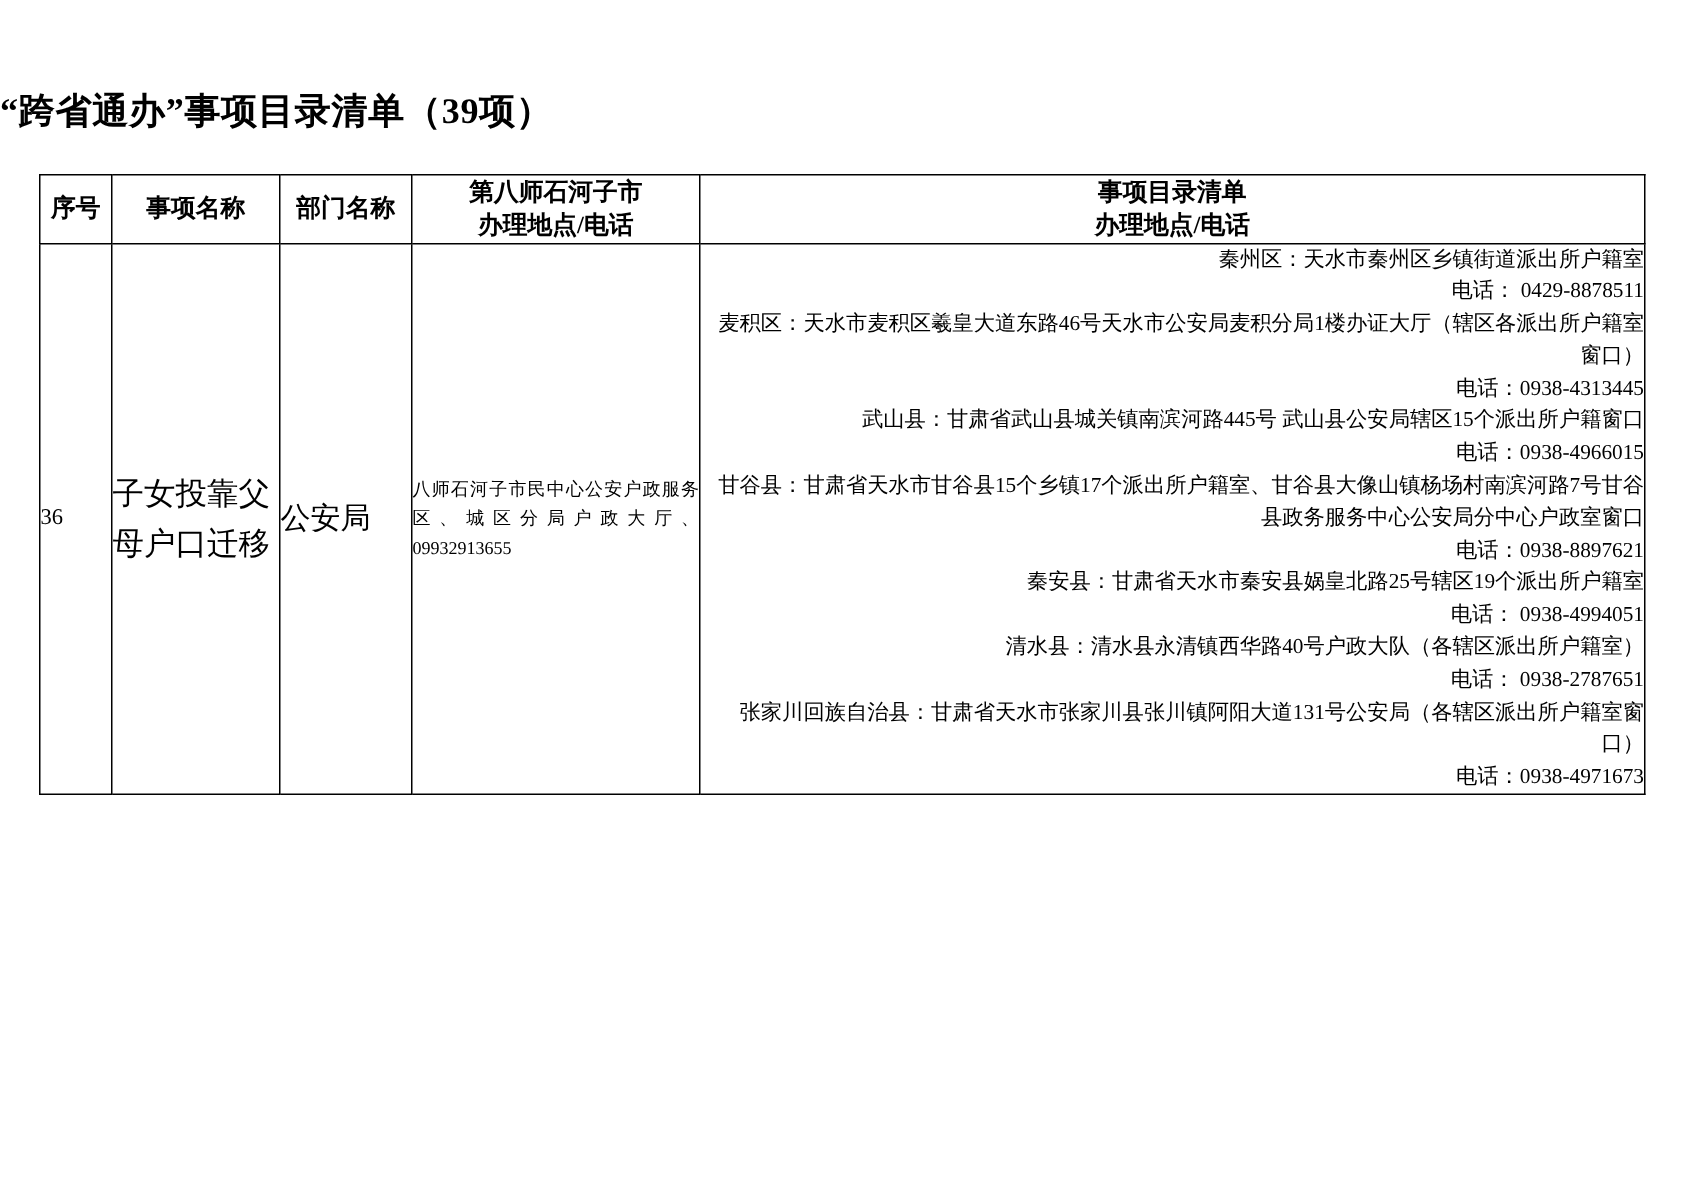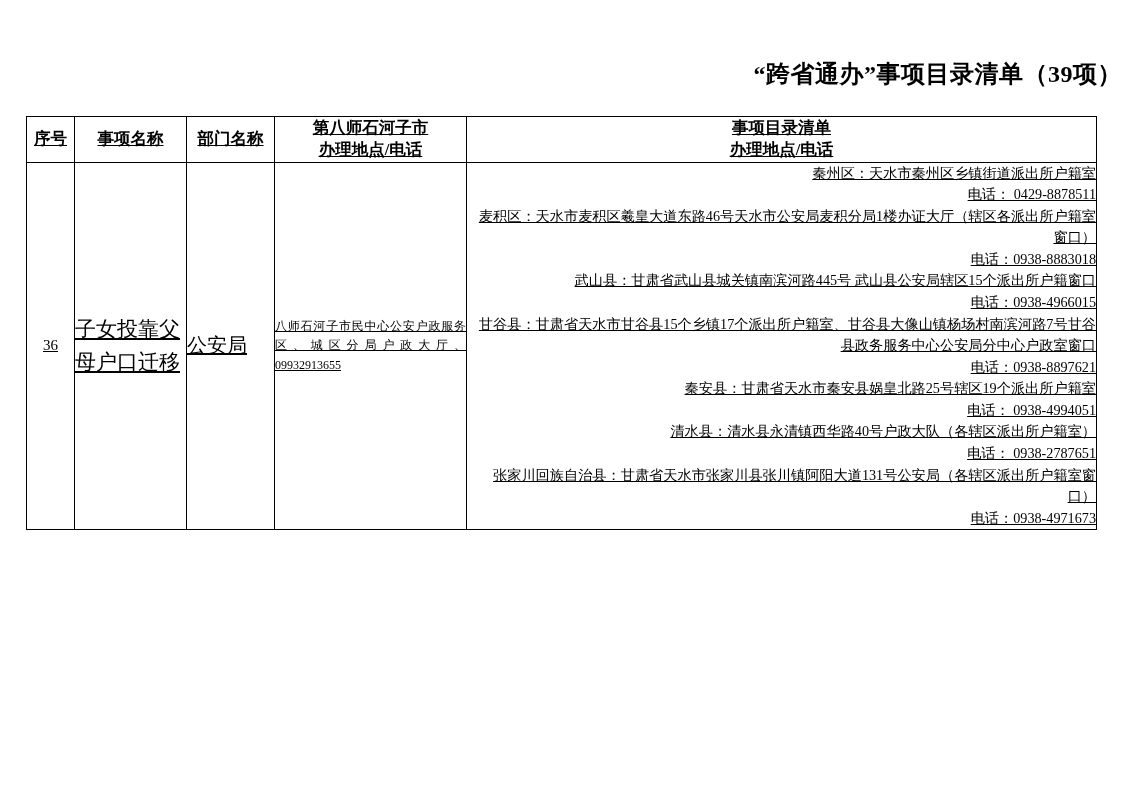--- a/index.html
+++ b/index.html
@@ -14,30 +14,29 @@
     color: #000000;
     overflow: hidden;
   }
   .page {
     position: relative;
     width: 1122px;
     height: 793px;
     box-sizing: border-box;
   }
   .doc-title {
-    text-align: right;
+    text-align: left;
     font-size: 24px;
     font-weight: bold;
     margin: 58px 0 0 0;
     letter-spacing: 0.5px;
     font-family: "Liberation Serif", "DejaVu Serif", serif;
   }
   .table-wrap {
     margin: 26px 26px 12px 26px;
-    text-decoration: underline;
   }
   table.listing {
     border-collapse: collapse;
     width: 1070px;
     table-layout: fixed;
   }
   table.listing th,
   table.listing td {
     border: 1px solid #000000;
     vertical-align: middle;
@@ -51,21 +50,20 @@
     padding: 14px 4px;
     font-family: "Liberation Serif", "DejaVu Serif", serif;
   }
   col.c-seq { width: 48px; }
   col.c-item { width: 112px; }
   col.c-dept { width: 88px; }
   col.c-local { width: 192px; }
   col.c-remote { width: 630px; }
 
   td.seq {
-    text-align: center;
     font-size: 15px;
     vertical-align: middle;
   }
   td.item {
     font-size: 21px;
     line-height: 1.55;
     padding: 4px 6px;
     vertical-align: middle;
   }
   td.dept {
@@ -128,21 +126,21 @@
       <tbody>
         <tr class="body-row">
           <td class="seq">36</td>
           <td class="item">子女投靠父母户口迁移</td>
           <td class="dept">公安局</td>
           <td class="local">八师石河子市民中心公安户政服务区、城区分局户政大厅、09932913655</td>
           <td class="remote">
             <span class="line">秦州区：天水市秦州区乡镇街道派出所户籍室</span>
             <span class="line">电话：  0429-8878511</span>
             <span class="line">麦积区：天水市麦积区羲皇大道东路46号天水市公安局麦积分局1楼办证大厅（辖区各派出所户籍室窗口）</span>
-            <span class="line">电话：0938-8883018</span>
+            <span class="line">电话：0938-4313445</span>
             <span class="line">武山县：甘肃省武山县城关镇南滨河路445号  武山县公安局辖区15个派出所户籍窗口</span>
             <span class="line">电话：0938-4966015</span>
             <span class="line">甘谷县：甘肃省天水市甘谷县15个乡镇17个派出所户籍室、甘谷县大像山镇杨场村南滨河路7号甘谷县政务服务中心公安局分中心户政室窗口</span>
             <span class="line">电话：0938-8897621</span>
             <span class="line">秦安县：甘肃省天水市秦安县娲皇北路25号辖区19个派出所户籍室</span>
             <span class="line">电话：  0938-4994051</span>
             <span class="line">清水县：清水县永清镇西华路40号户政大队（各辖区派出所户籍室）</span>
             <span class="line">电话：  0938-2787651</span>
             <span class="line">张家川回族自治县：甘肃省天水市张家川县张川镇阿阳大道131号公安局（各辖区派出所户籍室窗口）</span>
             <span class="line">电话：0938-4971673</span>

